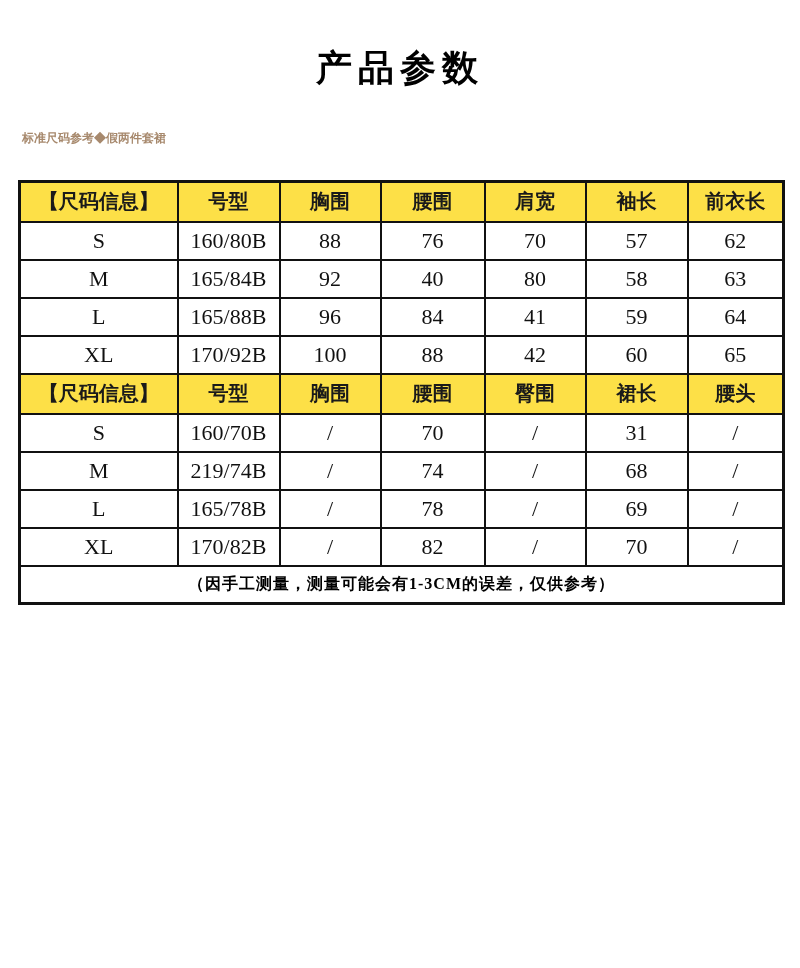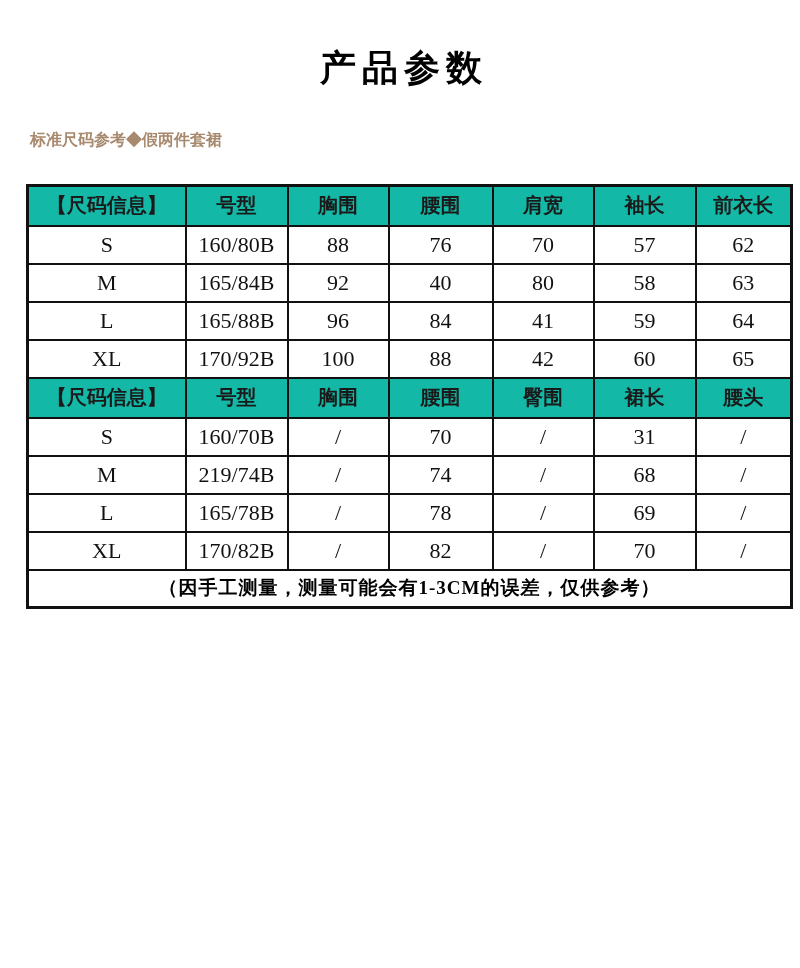--- a/index.html
+++ b/index.html
@@ -5,41 +5,40 @@
   * { box-sizing: border-box; }
   html, body { margin: 0; padding: 0; background: #ffffff; }
   .page {
     position: relative;
     width: 800px;
     height: 968px;
     background: #ffffff;
     overflow: hidden;
     font-family: "Liberation Sans", sans-serif;
     color: #111;
-    padding-left: 8px;
   }
   .main-title {
     margin-top: 44px;
     text-align: center;
     font-size: 36px;
     font-weight: bold;
     letter-spacing: 6px;
     color: #000;
   }
   .subtitle {
     margin-top: 9px;
     text-align: center;
     font-size: 18px;
     font-weight: normal;
     color: #161616;
     letter-spacing: 0.5px;
   }
   .section-label {
     margin: 37px 1px 0 22px;
-    font-size: 16px;
+    font-size: 12px;
     font-weight: bold;
     color: #a7896d;
   }
   table.size-chart {
     border-collapse: collapse;
     table-layout: fixed;
     width: 764px;
     margin: 33px 0 0 18px;
     border: 3px solid #111;
   }
@@ -52,38 +51,38 @@
     white-space: nowrap;
   }
   td.code-cell {
     height: 42px;
     font-family: "Liberation Serif", serif;
     font-size: 27px;
     font-weight: bold;
     letter-spacing: 1px;
   }
   tr.head-row td {
-    background: #14b8a6;
+    background: #fde047;
     height: 40px;
     font-family: "Liberation Serif", serif;
     font-size: 20px;
     font-weight: bold;
     color: #1a1a1a;
   }
   tr.data-row td {
     height: 38px;
     font-family: "Liberation Serif", serif;
     font-size: 22px;
     font-weight: normal;
     color: #111;
   }
   td.foot-cell {
     height: 38px;
     font-family: "Liberation Serif", serif;
-    font-size: 19px;
+    font-size: 16px;
     font-weight: bold;
     letter-spacing: 1px;
     color: #000;
   }
 </style>
 </head>
 <body>
 
 <div class="page">
 

